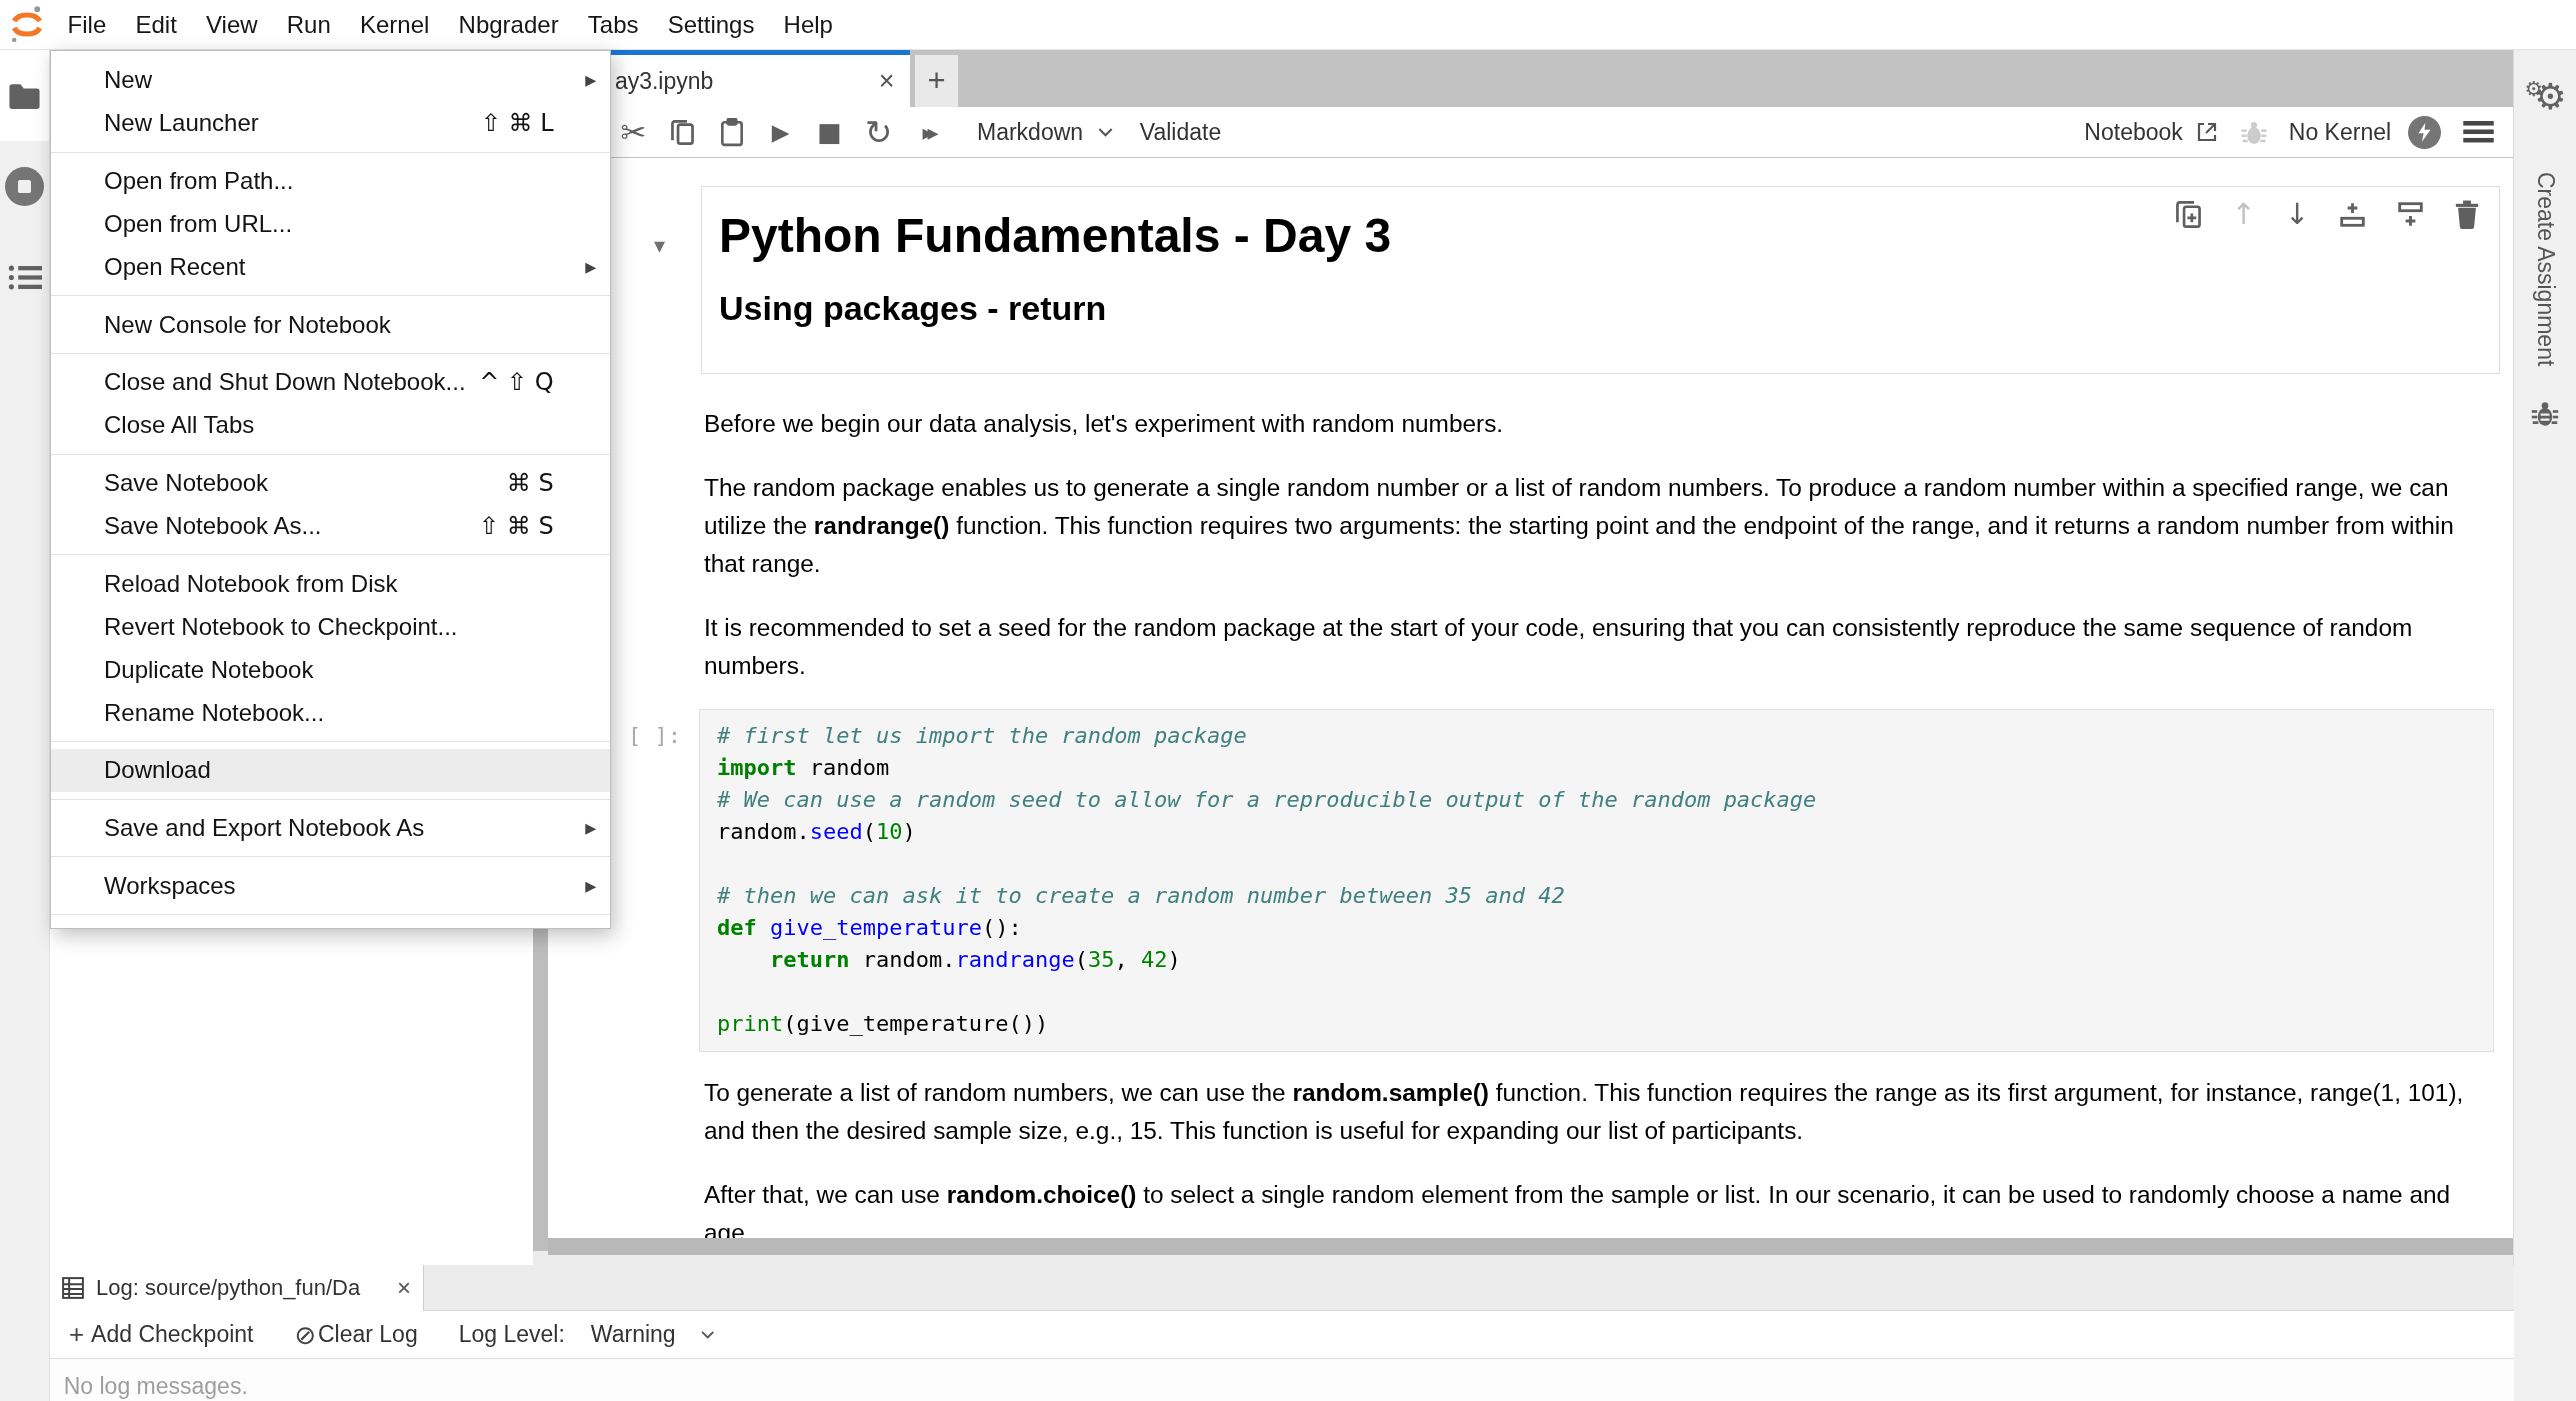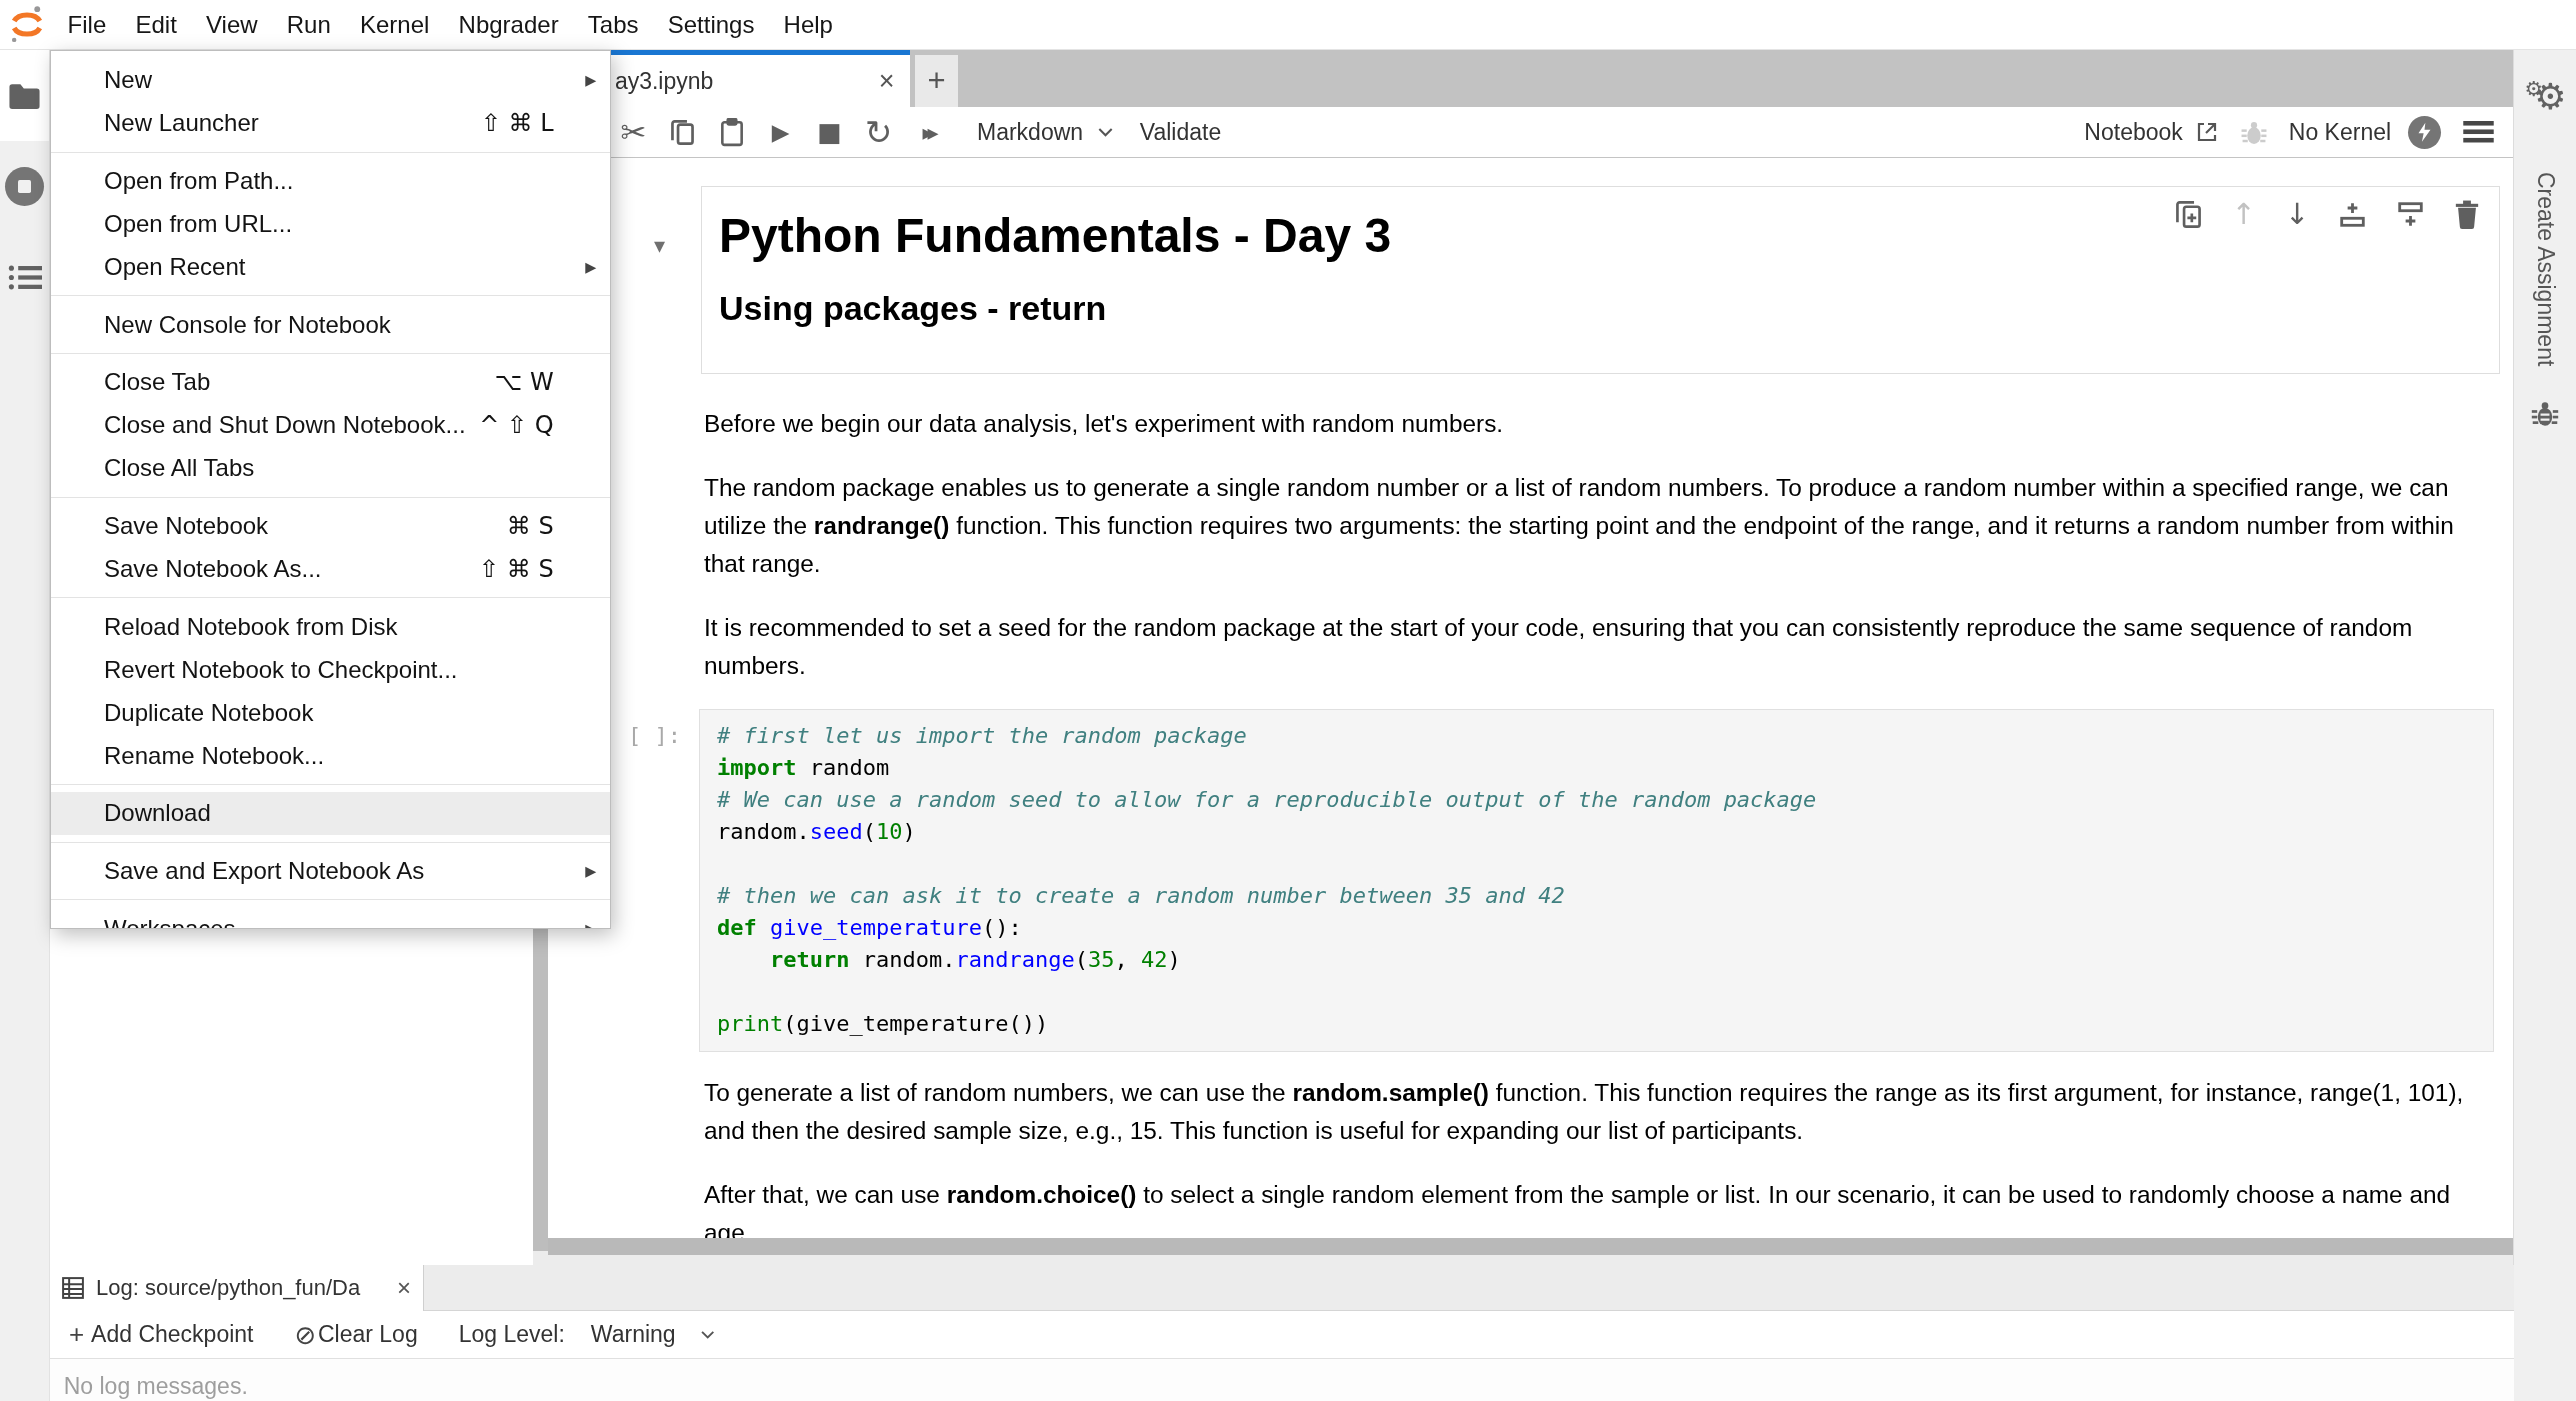--- a/index.html
+++ b/index.html
@@ -417,25 +417,20 @@
           <span class="arrow">▸</span>
         </div>
         <div class="menu-divider"></div>
         <div class="menu-item">
           <span class="lbl">New Console for Notebook</span>
           <span class="sc"></span>
           <span class="arrow"></span>
         </div>
         <div class="menu-divider"></div>
         <div class="menu-item">
-          <span class="lbl">Close Tab</span>
-          <span class="sc">⌥ W</span>
-          <span class="arrow"></span>
-        </div>
-        <div class="menu-item">
           <span class="lbl">Close and Shut Down Notebook...</span>
           <span class="sc">^ ⇧ Q</span>
           <span class="arrow"></span>
         </div>
         <div class="menu-item">
           <span class="lbl">Close All Tabs</span>
           <span class="sc"></span>
           <span class="arrow"></span>
         </div>
         <div class="menu-divider"></div>

